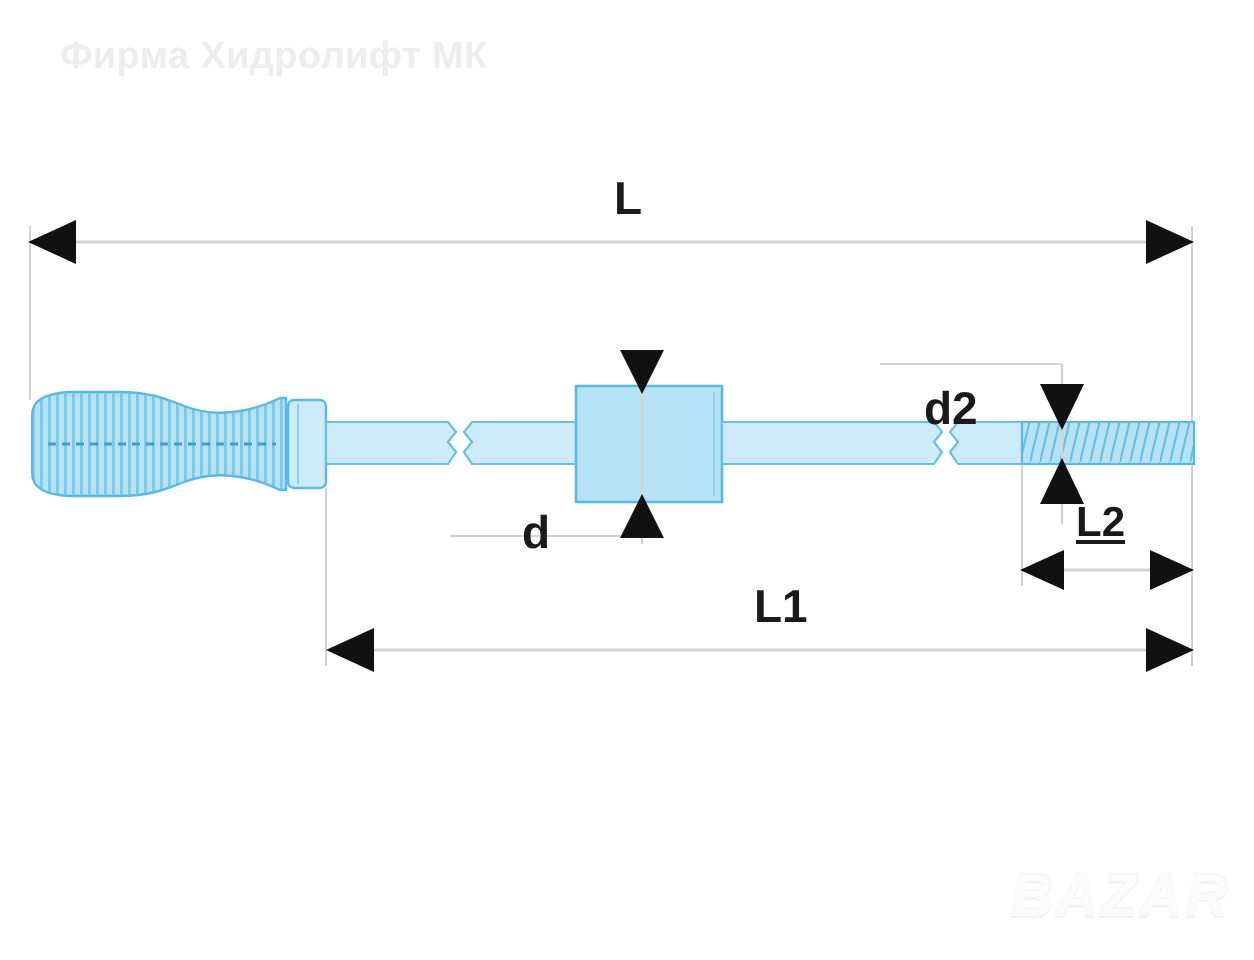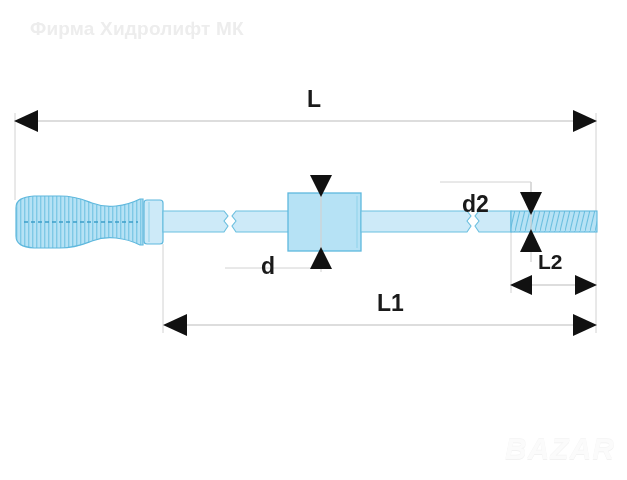--- a/index.html
+++ b/index.html
@@ -53,21 +53,21 @@
     font-family: "Liberation Sans", sans-serif;
     font-weight: bold;
     color: #1a1a1a;
     white-space: nowrap;
     user-select: none;
   }
   #label-L   { left: 307px; top: 86px;  font-size: 23px; }
   #label-L1  { left: 377px; top: 290px; font-size: 23px; text-align: right; }
   #label-d   { left: 261px; top: 253px; font-size: 23px; }
   #label-d2  { left: 462px; top: 145px; font-size: 23px; margin-top: 46px; }
-  #label-L2  { left: 538px; top: 250px; font-size: 21px; }
+  #label-L2  { left: 538px; top: 250px; font-size: 21px; text-decoration: underline; }
 </style>
 </head>
 <body>
 
 <div id="stage">
 
   <div id="watermark-top">Фирма Хидролифт МК</div>
 
   <svg id="drawing" width="627" height="480" viewBox="0 0 627 480">
 

